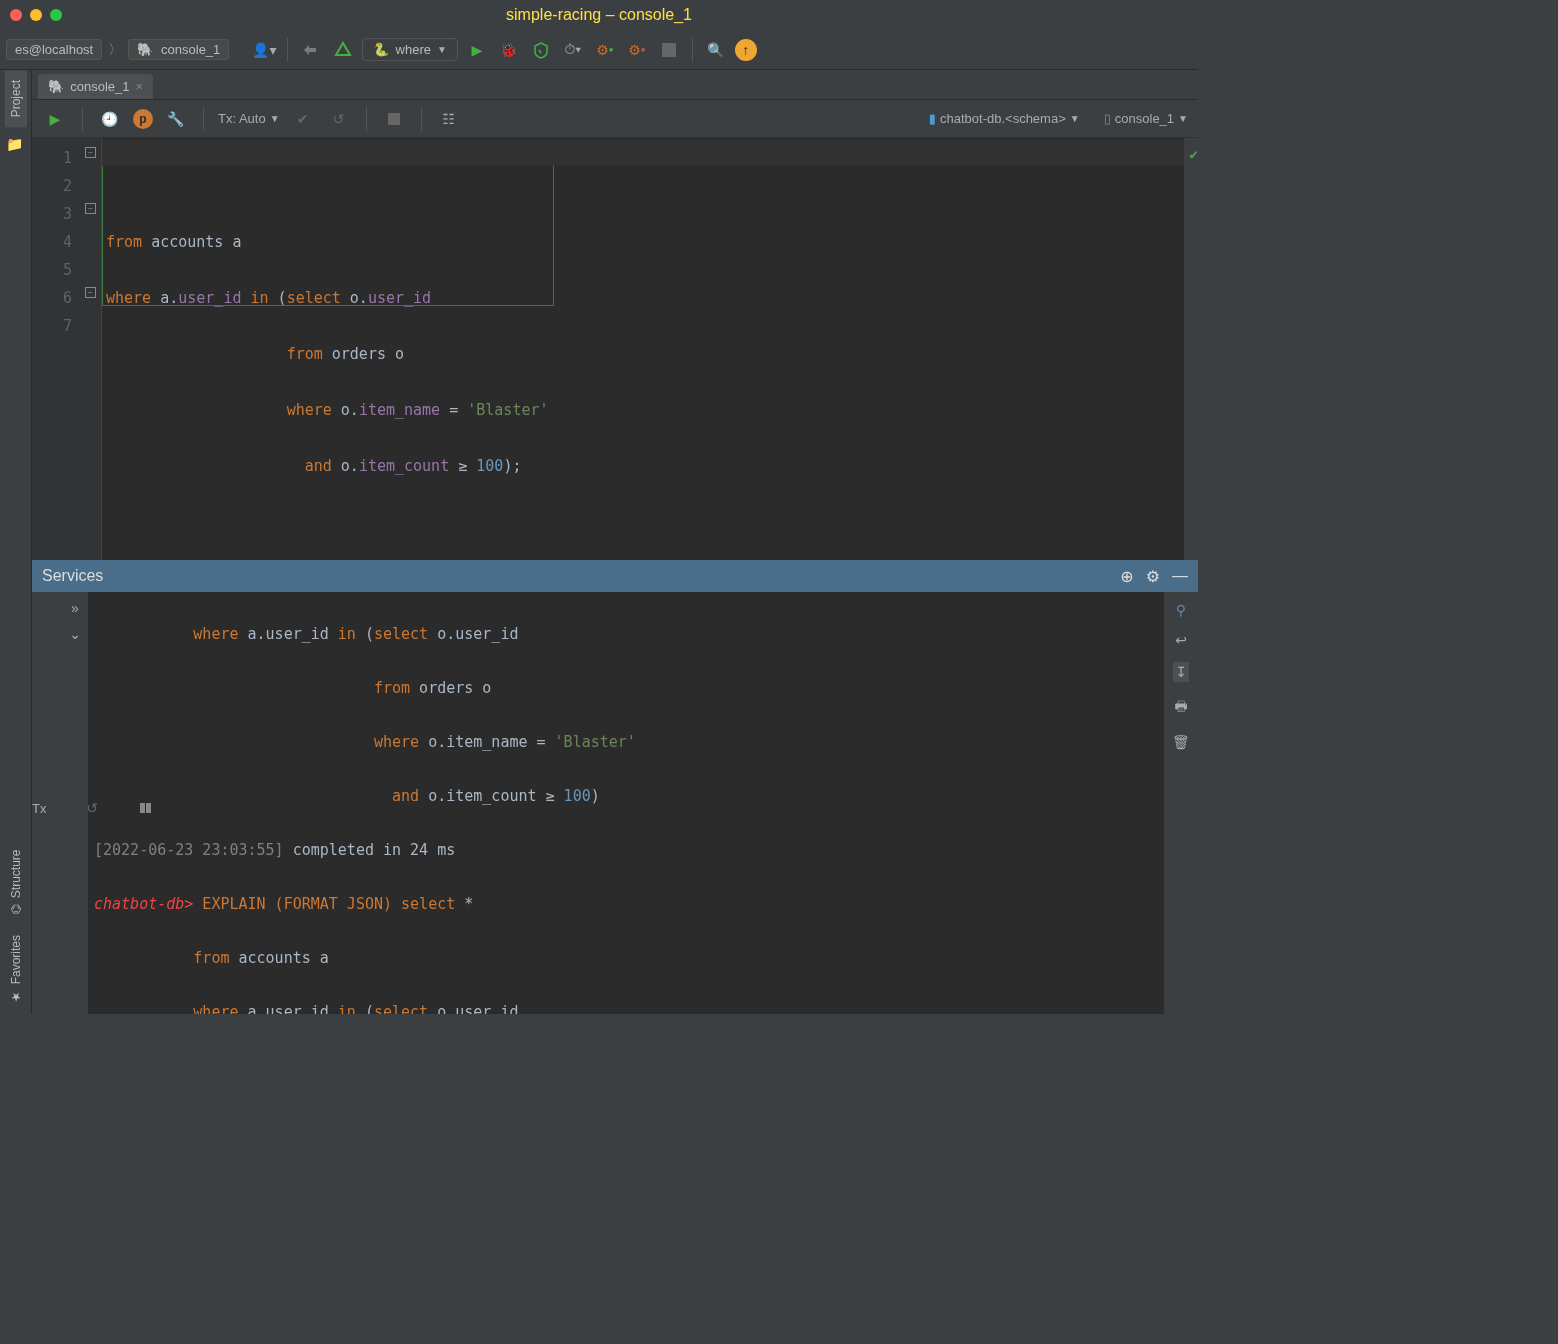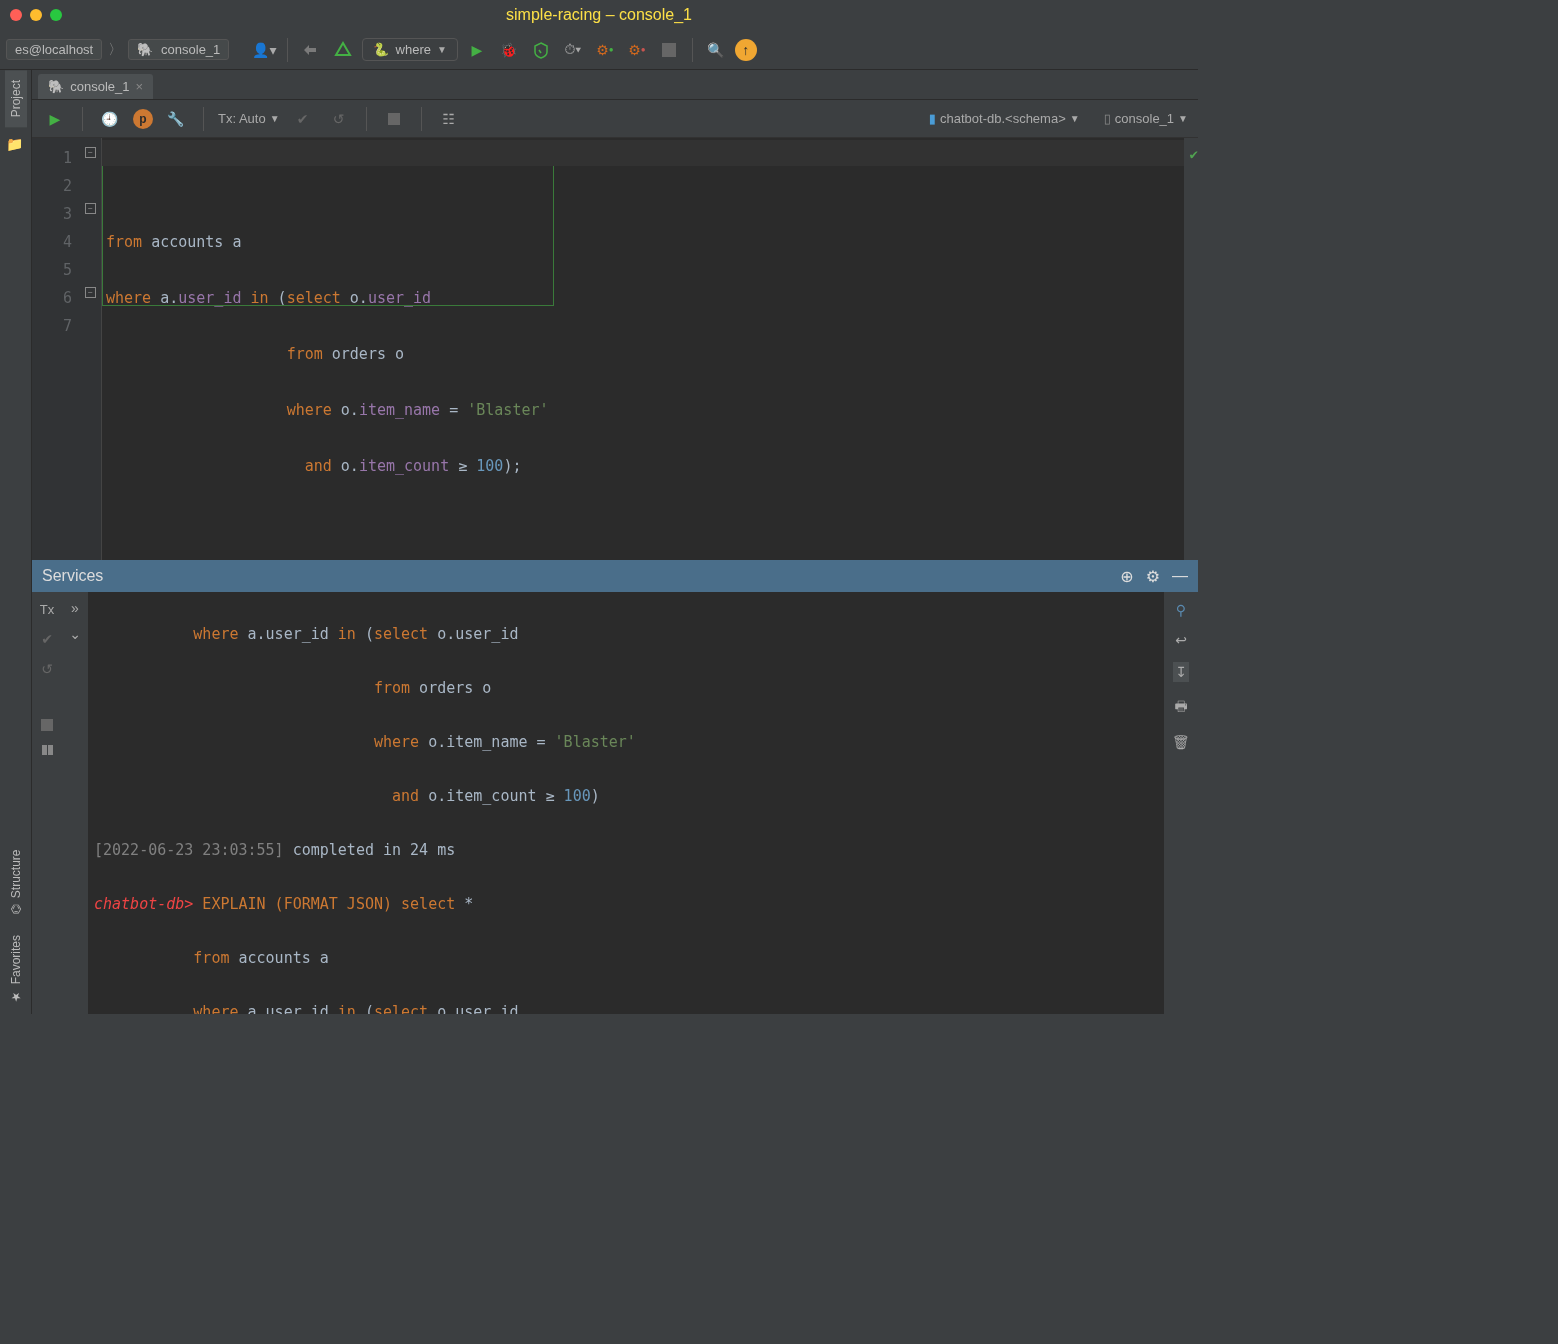--- a/index.html
+++ b/index.html
@@ -33,21 +33,21 @@
 .fold { position:absolute; left:3px; width:11px; height:11px; border:1px solid #888; font-size:8px; line-height:9px; text-align:center; color:#888;}
 .code { flex:1; padding:6px 0 0 4px; line-height:28px; white-space:pre; position:relative;}
 .hl-box { border:1px solid #3a7a3a; position:absolute; }
 .kw{color:#cc7832;} .num{color:#6897bb;} .str{color:#6a8759;} .id{color:#9876aa;} .txt{color:#a9b7c6;}
 .cursor-line{background:#323232;}
 .gutter-right{width:14px;background:#3c3f41;position:relative;}
 .check-ok{color:#51a351;position:absolute;top:8px;right:0;font-size:14px;}
 .svc-header{height:32px;background:#4a6e8a;display:flex;align-items:center;padding:0 10px;color:#ddd;font-size:16px;}
 .svc-header .right{margin-left:auto;display:flex;gap:12px;}
 .svc-body{flex:1;display:flex;background:#2b2b2b;min-height:0;}
-.svc-gut1{width:30px;background:#3c3f41;display:flex;flex-direction:column;align-items:center;gap:14px;padding-top:10px;color:#aaa;font-size:14px;}
+.svc-gut1{width:30px;background:#3c3f41;display:flex;flex-direction:row;align-items:center;gap:14px;padding-top:10px;color:#aaa;font-size:14px;}
 .svc-gut2{width:26px;background:#3c3f41;display:flex;flex-direction:column;align-items:center;gap:10px;padding-top:8px;color:#aaa;}
 .svc-out{flex:1;font-family:'Menlo','Consolas',monospace;font-size:15px;line-height:27px;white-space:pre;color:#a9b7c6;padding:2px 6px;overflow:hidden;}
 .svc-right{width:34px;background:#3c3f41;display:flex;flex-direction:column;align-items:center;gap:14px;padding-top:10px;color:#aaa;}
 .ts{color:#808080;} .prompt{color:#ef4444;font-style:italic;}
 .sq{width:14px;height:14px;background:#888;}
 .small-sq{width:12px;height:12px;background:#666;}
 svg{display:block;}
 .chev{font-size:10px;color:#aaa;}
 </style>
 </head>

